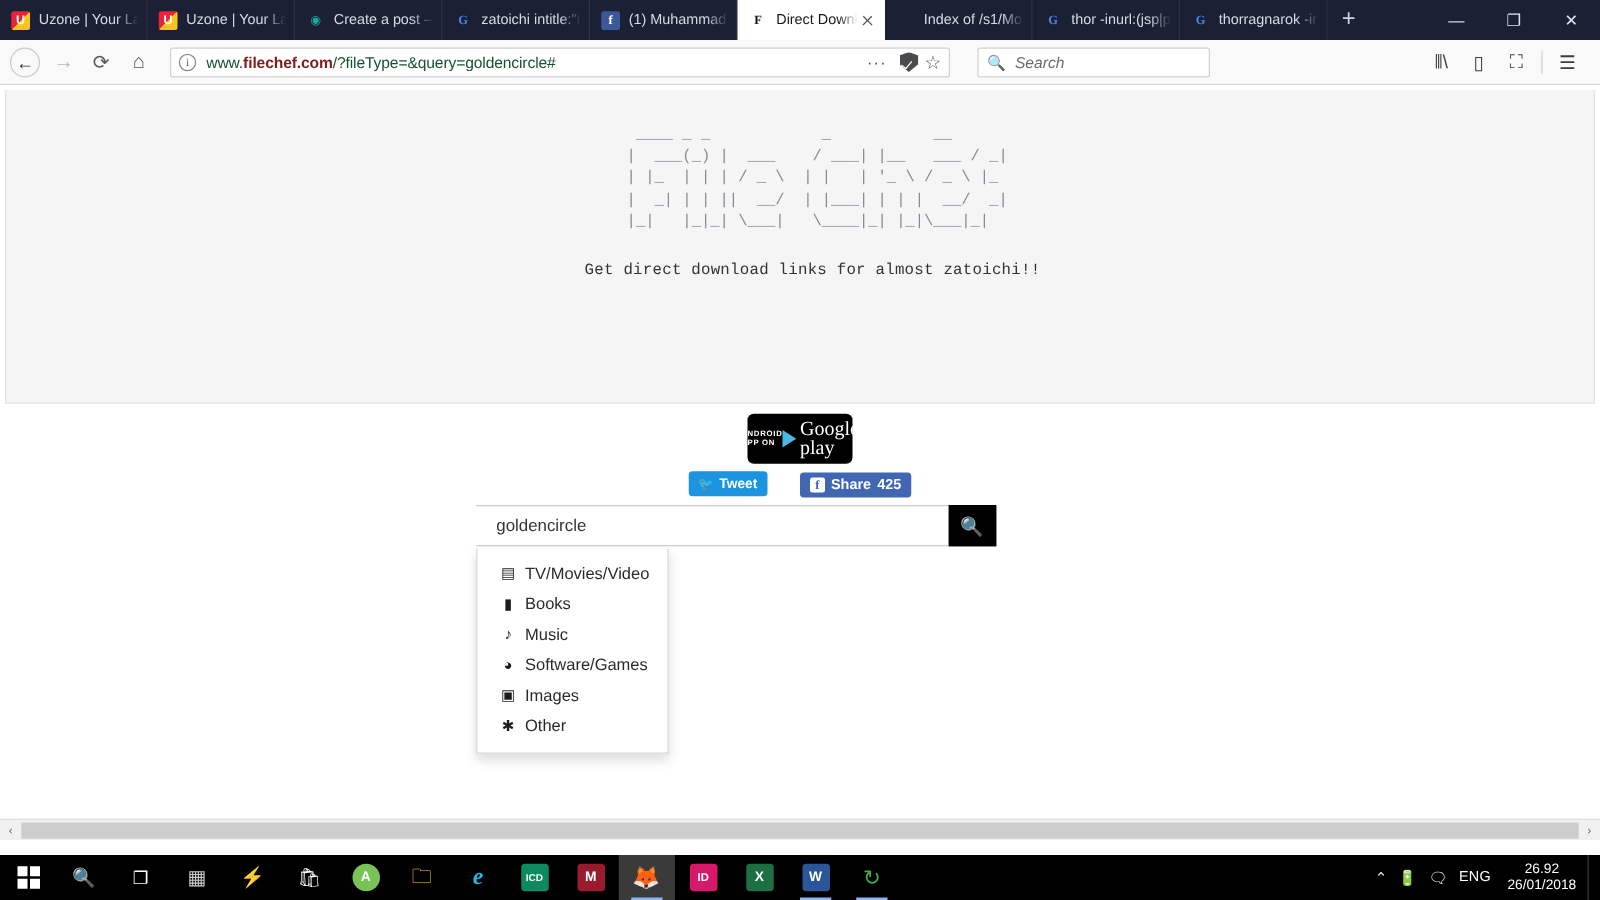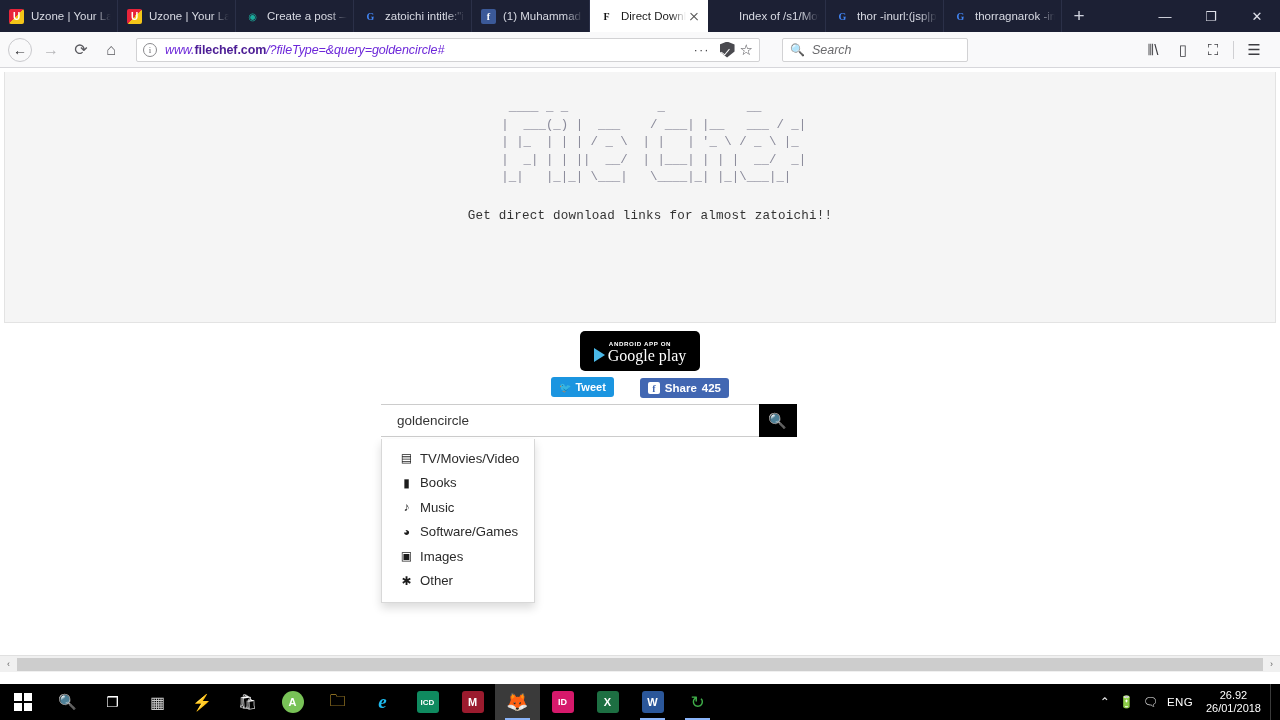--- a/index.html
+++ b/index.html
@@ -90,22 +90,22 @@
     background:#fff; border:1px solid #d2d2d4; border-radius:2px;
     display:flex; align-items:center; padding: 0 6px;
     font-size:12.5px; color:#3b3b3d;
   }
   .urlbar .info-ic {
     width:14px; height:14px; border:1.2px solid #8a8a8d; border-radius:50%;
     font-size:9px; color:#6a6a6d; display:flex; align-items:center; justify-content:center;
     margin-right:8px; font-family:"Liberation Serif",serif; flex:0 0 14px;
   }
   .urlbar .url-text { flex:1 1 auto; white-space:nowrap; overflow:hidden; letter-spacing:-0.1px;}
-  .urlbar .url-text b { color:#4c1d95; font-weight:700;text-align:right; }
-  .urlbar .url-text span.dim { color:#6d28d9;font-style:italic; }
+  .urlbar .url-text b { color:#7f1d1d; font-weight:700;text-align:right; }
+  .urlbar .url-text span.dim { color:#14532d; }
   .urlbar .dots { color:#4a4a4d; letter-spacing:1px; font-size:13px; padding:0 5px; }
   .shield {
     width:15px; height:16px; background:#4a4a4f; margin:0 5px;
     clip-path: polygon(50% 0,100% 18%,100% 62%,50% 100%,0 62%,0 18%);
     position:relative;
   }
   .shield::after{ content:""; position:absolute; left:3.4px; top:5px; width:4px; height:6.5px;
     border-right:1.6px solid #fff; border-bottom:1.6px solid #fff; transform:rotate(40deg);}
   .star { color:#4a4a4f; font-size:15px; }
 
@@ -146,22 +146,22 @@
     margin-top: 27px;
     letter-spacing: 0px;
   }
   .tagline {
     font-family:"Liberation Mono","DejaVu Sans Mono",monospace;
     font-size: 12.6px; color:#333; margin-top: 22px; letter-spacing:0.2px;
   }
 
   .gplay-wrap { display:flex; justify-content:center; margin-top:8px; }
   .gplay {
-    width:120px; height:40px; background:#000; border-radius:5px;
-    color:#fff; display:flex; flex-direction:column; align-items:center;
+    width:84px; height:40px; background:#000; border-radius:5px;
+    color:#fff; display:flex; flex-direction:row; align-items:center;
     justify-content:center; position:relative;
   }
   .gplay .top { font-size:6.2px; letter-spacing:.6px; font-weight:bold; margin-bottom:1px;}
   .gplay .bot { display:flex; align-items:center; gap:3px; }
   .gplay .tri {
     width:0;height:0;border-left:11px solid #4bb9e8;
     border-top:7px solid transparent;border-bottom:7px solid transparent;
   }
   .gplay .gp-text { font-family:"Liberation Serif",serif; font-size:16px; line-height:15px;}
   .gplay .gp-text .light { font-weight:300; }

